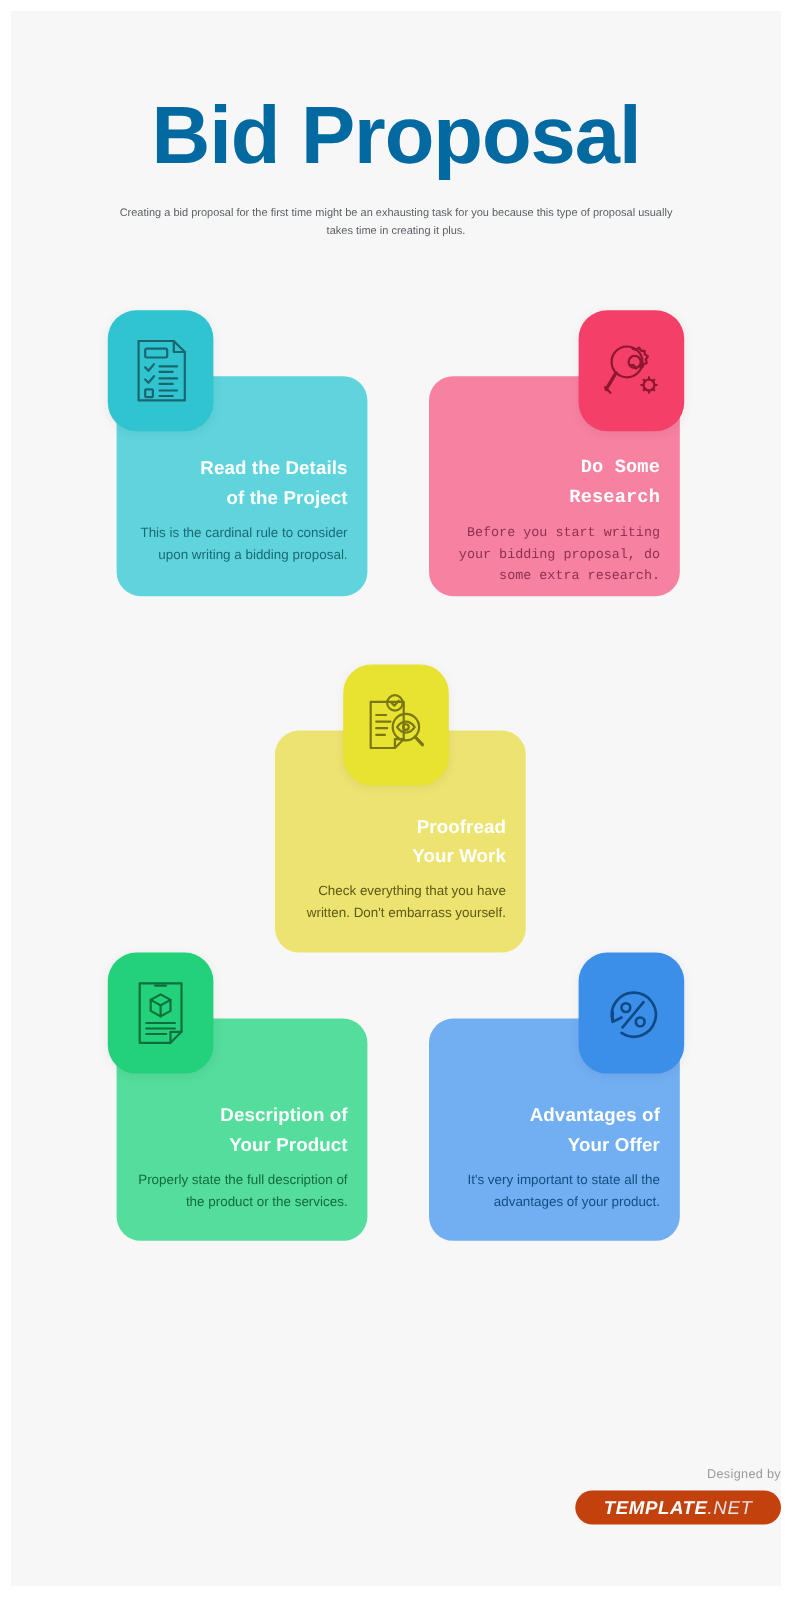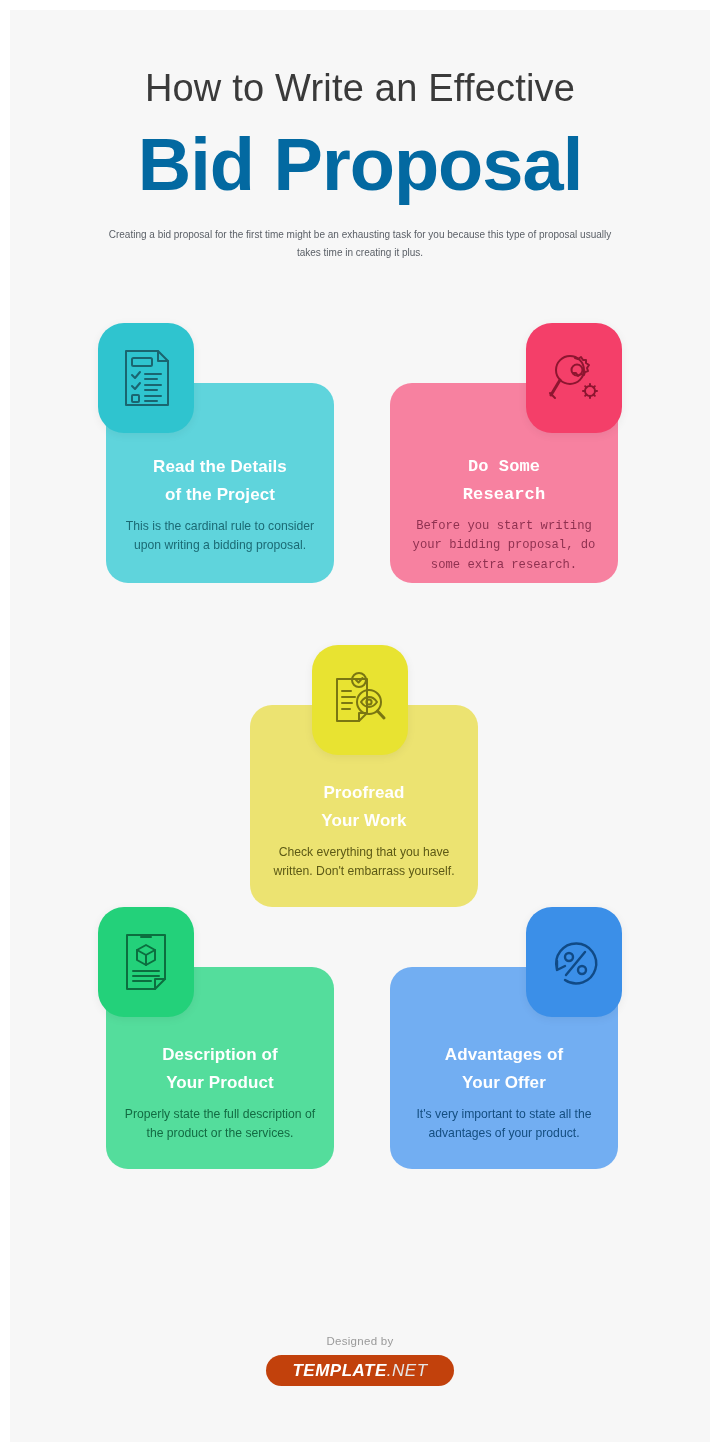--- a/index.html
+++ b/index.html
@@ -65,21 +65,21 @@
     height: 262px;
     margin-bottom: 0;
   }
 
   .card {
     position: absolute;
     width: 228px;
     border-radius: 22px;
     box-sizing: border-box;
     padding: 70px 18px 26px 18px;
-    text-align: center;
+    text-align: right;
     z-index: 1;
   }
   .card-tall { padding-top: 74px; }
 
   .card-title {
     font-size: 17px;
     font-weight: 700;
     line-height: 1.62;
     color: #ffffff;
     margin: 0 0 8px 0;
@@ -121,21 +121,21 @@
 
   .c5 { left: 240px; top: 60px;  height: 202px; }
   .b5 { left: 302px; top: 0px; }
 
   
   .footer {
     position: absolute;
     left: 0;
     right: 0;
     bottom: 56px;
-    text-align: center;
+    text-align: right;
     margin-top: 28px;
   }
   .designed-by {
     font-size: 11.5px;
     color: #9a9a9a;
     letter-spacing: 0.3px;
     margin-bottom: 8px;
   }
   .brand-pill {
     display: inline-block;
@@ -150,21 +150,20 @@
   }
   .brand-main { color: #ffffff; }
   .brand-tld { color: #e6e6e6; font-weight: 400; }
 </style>
 </head>
 <body>
 
 <div class="poster">
 
   <div class="header">
-    <div class="title-line1">How to Write an Effective</div>
     <div class="title-line2">Bid Proposal</div>
     <p class="subtitle">Creating a bid proposal for the first time might be an exhausting task for you because this type of proposal usually takes time in creating it plus.</p>
   </div>
 
   <div class="rows">
 
     <div class="row">
 
       <div class="card c1" style="background:#5fd4dc;">
         <div class="card-title">

